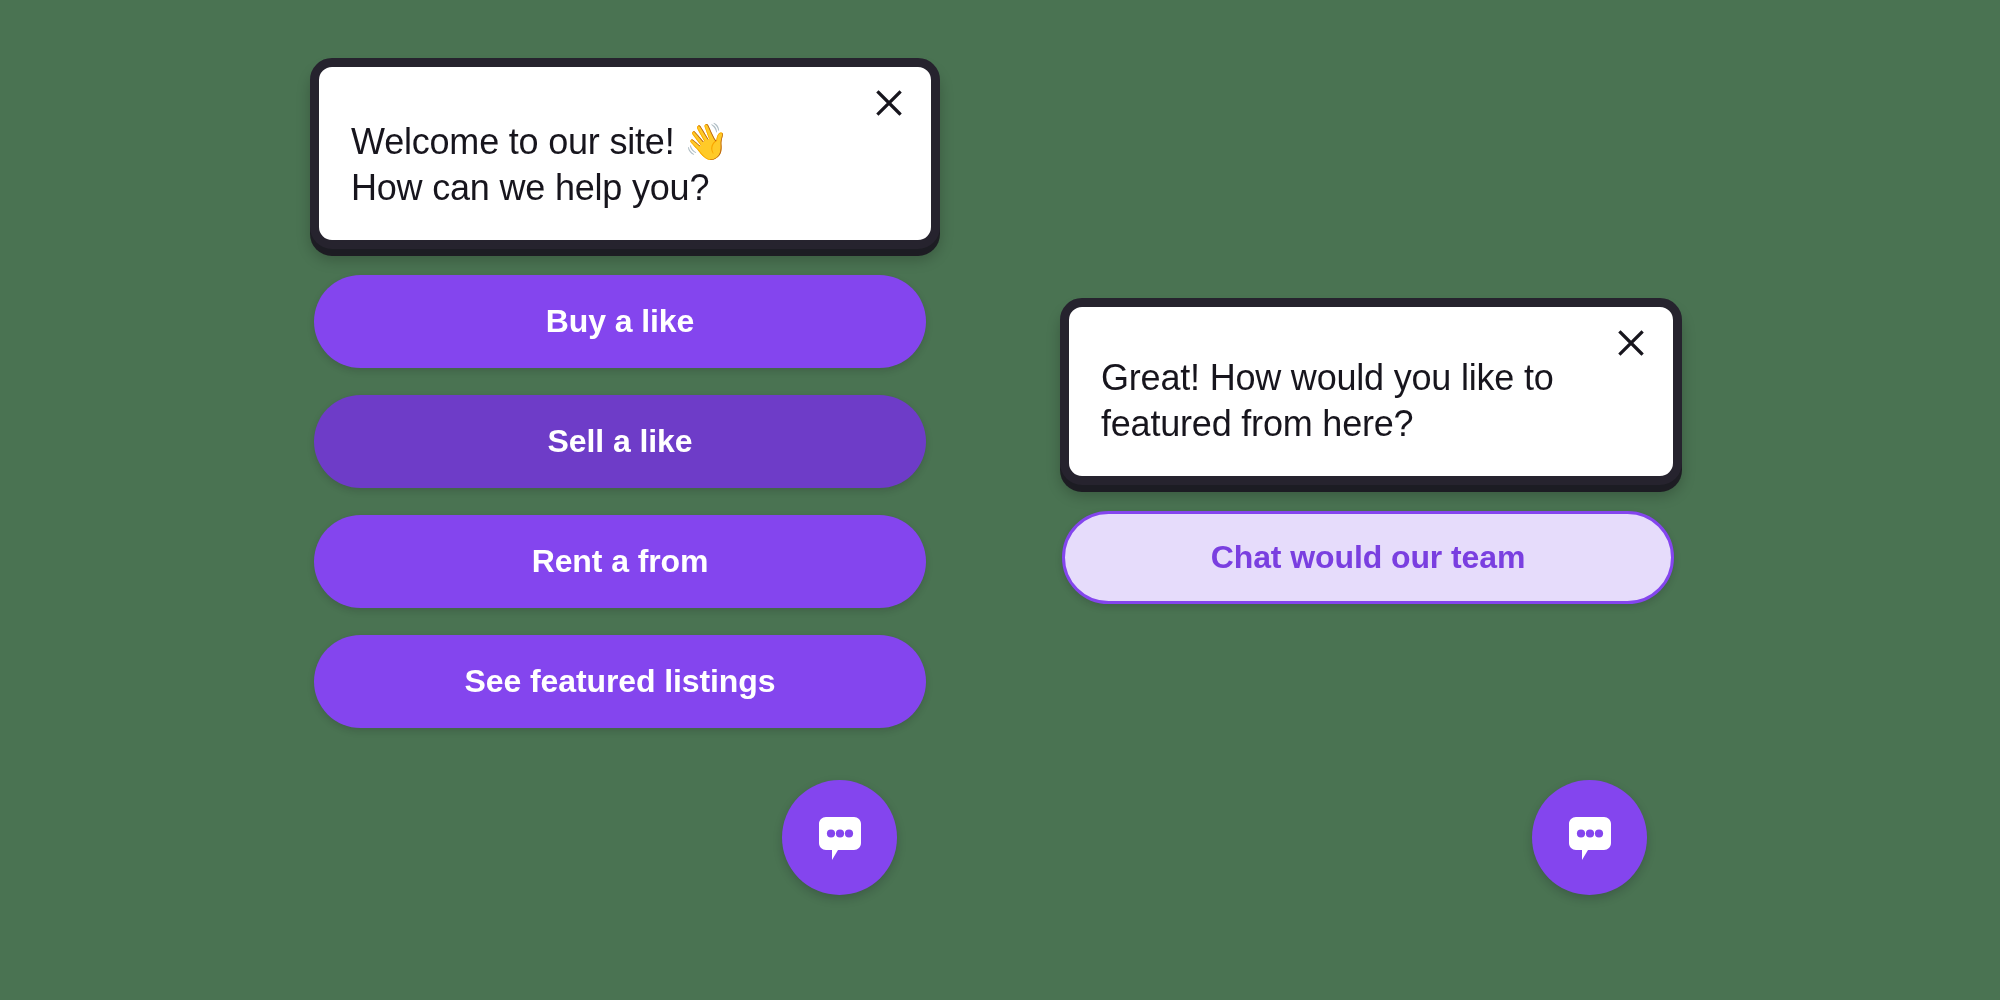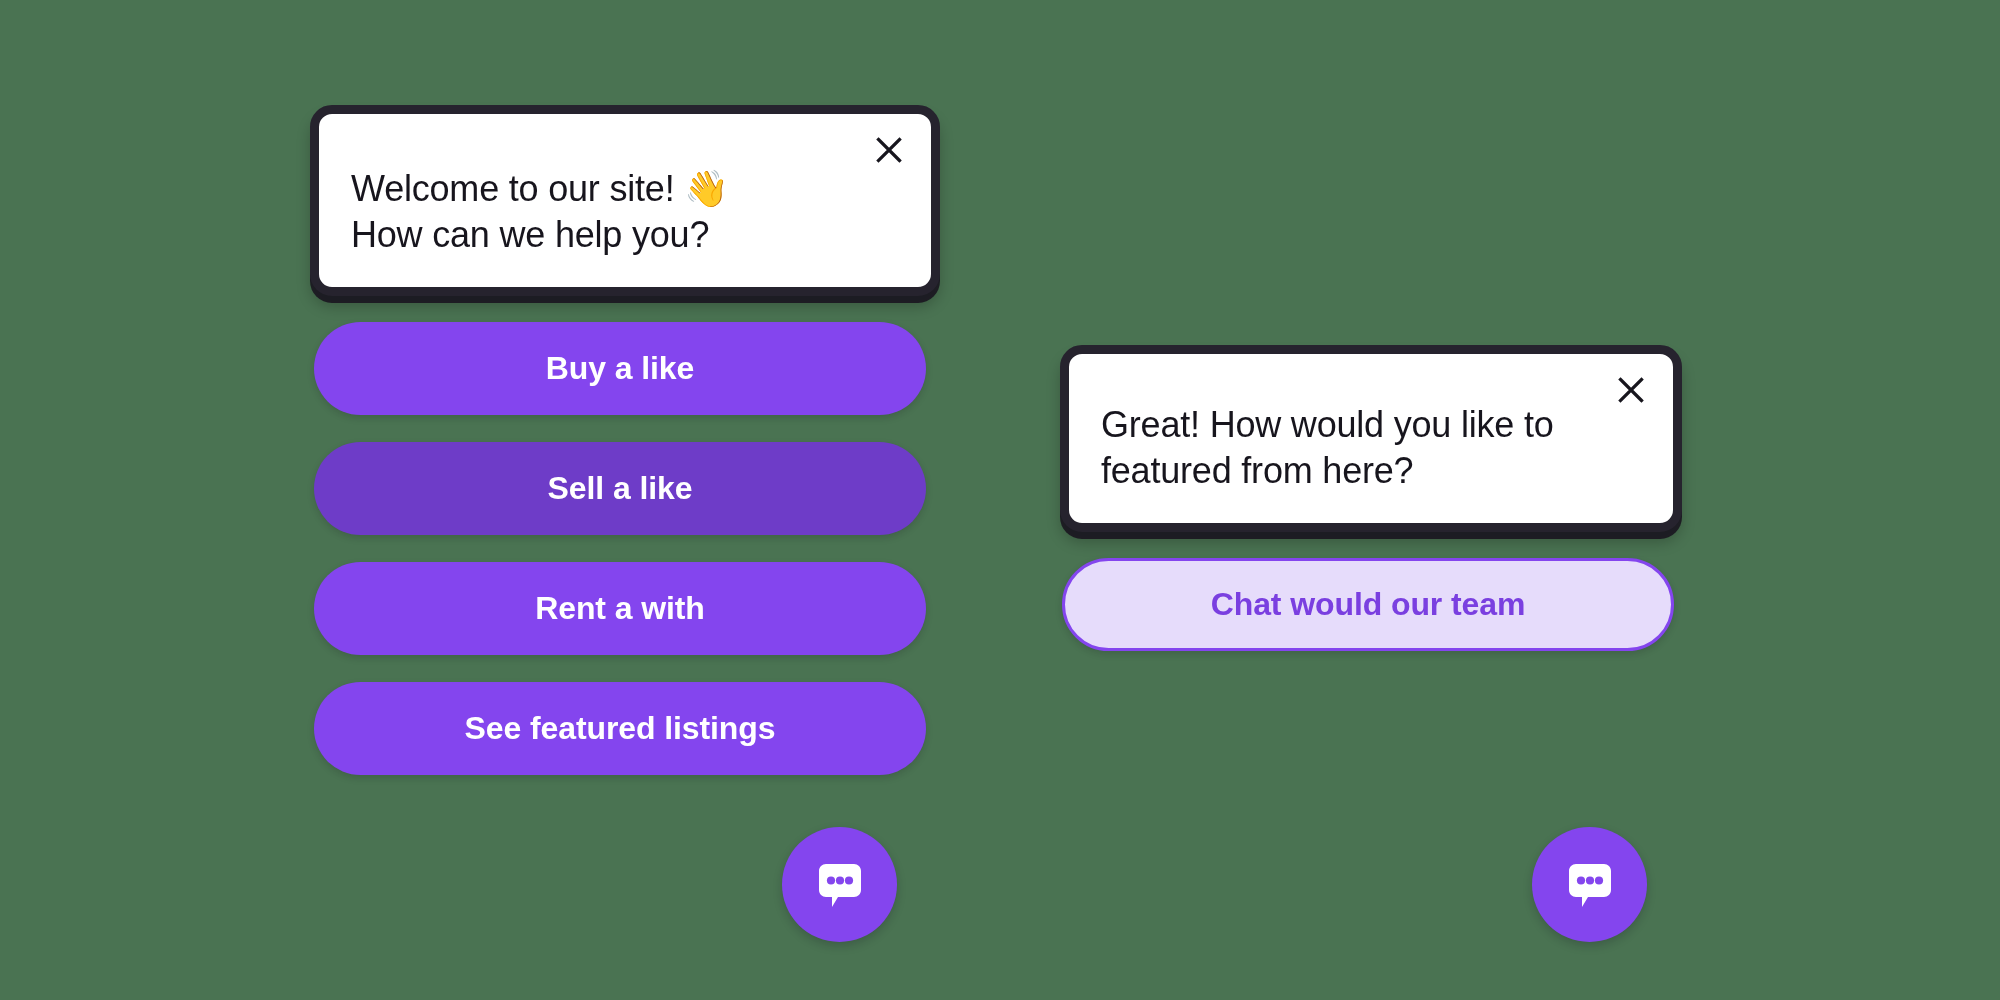--- a/index.html
+++ b/index.html
@@ -11,21 +11,20 @@
     height: 1000px;
     background: #4a7352;
     font-family: "Liberation Sans", sans-serif;
     overflow: hidden;
     position: relative;
   }
 
   .stage {
     position: absolute;
     inset: 0;
-    margin-top: 47px;
   }
 
   
   .widget {
     position: absolute;
     display: flex;
     flex-direction: column;
   }
   .widget-left  { left: 310px;  top: 58px;  width: 630px; }
   .widget-right { left: 1060px; top: 298px; width: 630px; }
@@ -153,21 +152,21 @@
     </div>
 
     <div class="options">
       <button class="opt-btn primary">
         <span>Buy a like</span>
       </button>
       <button class="opt-btn primary-active">
         <span>Sell a like</span>
       </button>
       <button class="opt-btn primary">
-        <span>Rent a with</span>
+        <span>Rent a from</span>
       </button>
       <button class="opt-btn primary">
         <span>See featured listings</span>
       </button>
     </div>
   </div>
 
   <button class="fab fab-left" aria-label="open chat">
     <svg width="62" height="62" viewBox="0 0 62 62" fill="none">
       <path d="M10 17 C10 13.2 13.2 10 17 10 L45 10 C48.8 10 52 13.2 52 17

